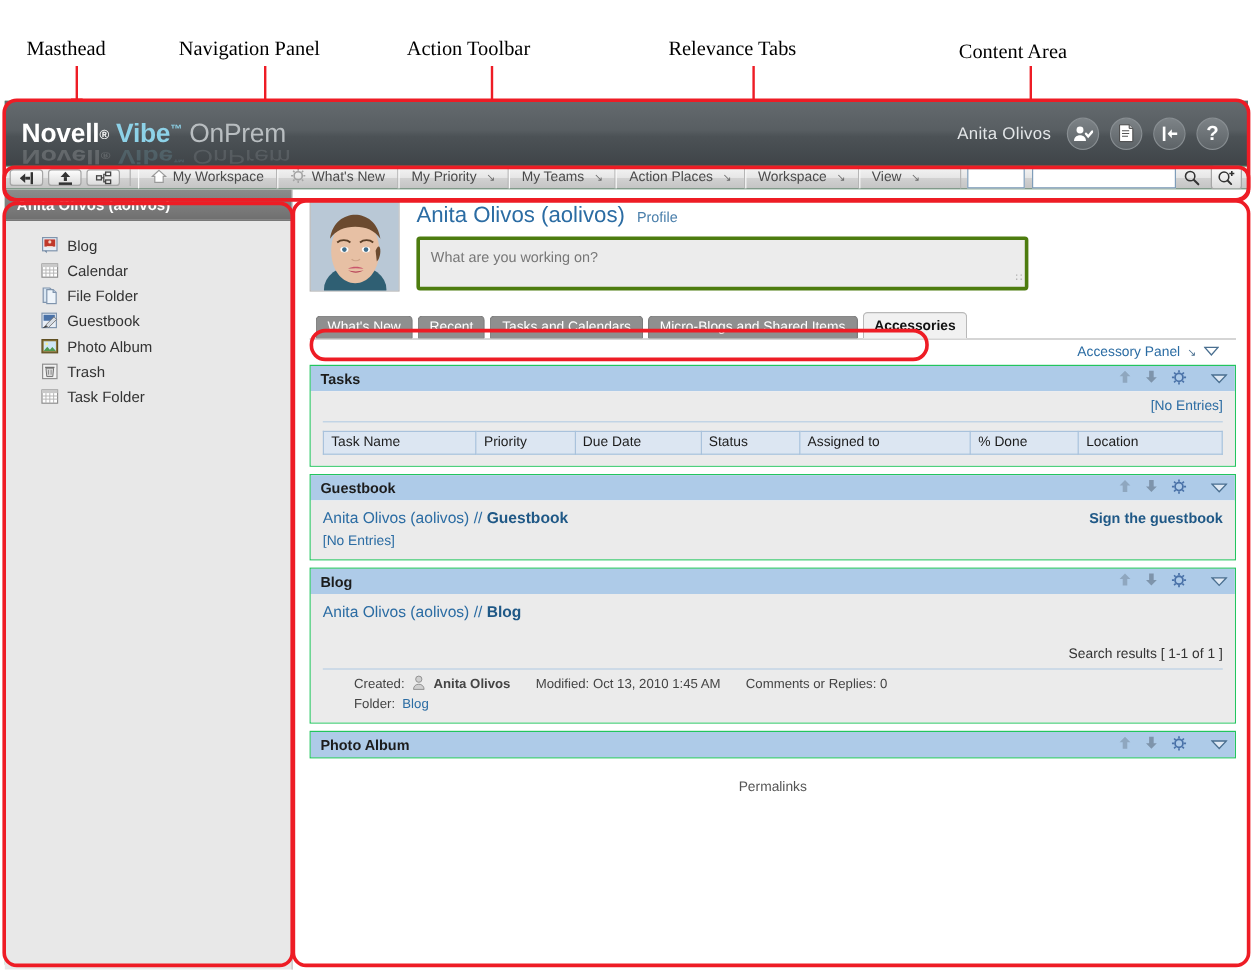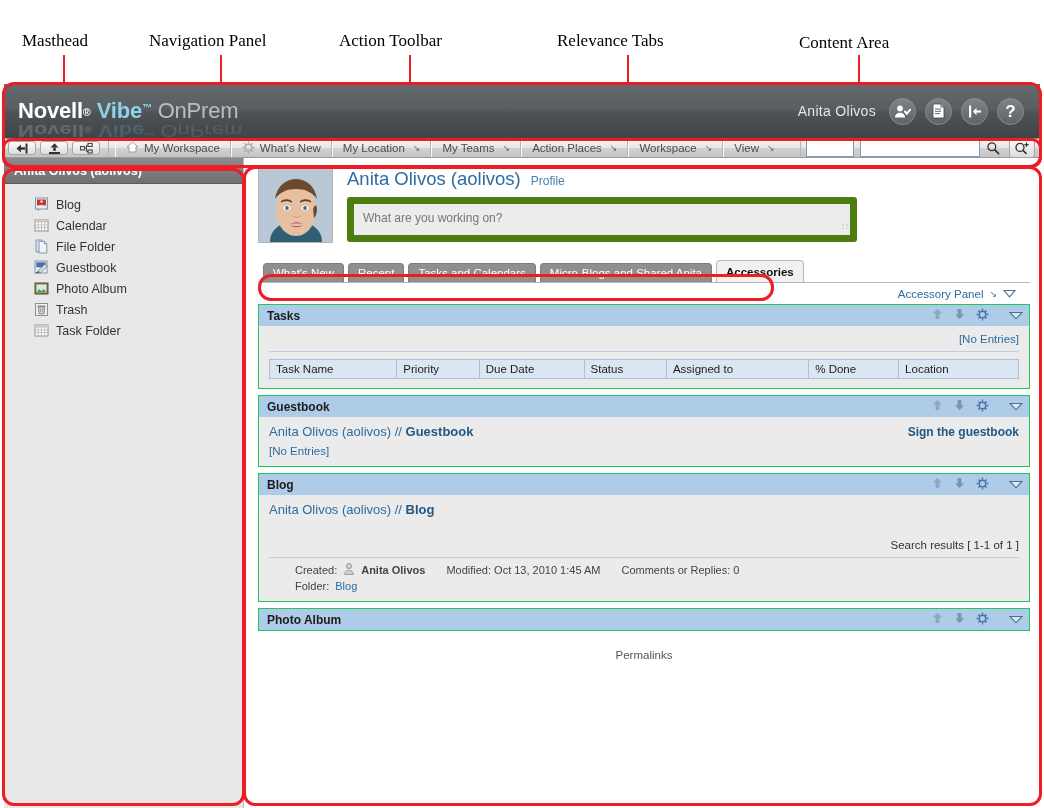--- a/index.html
+++ b/index.html
@@ -197,21 +197,21 @@
   .profile-main { flex: 1; }
   .profile-title-row { display: flex; align-items: baseline; gap: 10px; }
   .profile-name {
     font-size: 18.5px; color: #2b6ca3; font-weight: normal;
   }
   .profile-link { font-size: 12px; color: #4a7fab; cursor: pointer; }
   .status-box {
     margin-top: 7px;
     height: 45px;
     background: #ececec;
-    border: 7px solid #4d7c0f;
+    border: 3px solid #4d7c0f;
     border-radius: 3px;
     color: #777; font-size: 12px;
     padding: 7px 9px;
     position: relative;
     max-width: 510px;
   }
   .resize-grip {
     position: absolute; right: 3px; bottom: 3px;
     font-size: 9px; color: #aaa; letter-spacing: -1px;
   }
@@ -415,21 +415,21 @@
             <circle cx="6.5" cy="6.5" r="3.4" fill="none" stroke="#a5a5a5" stroke-width="1.4"></circle>
             <g stroke="#a5a5a5" stroke-width="1.3">
               <path d="M6.5 0.6v1.6M6.5 10.8v1.6M0.6 6.5h1.6M10.8 6.5h1.6M2.3 2.3l1.1 1.1M9.6 9.6l1.1 1.1M10.7 2.3L9.6 3.4M3.4 9.6l-1.1 1.1"></path>
             </g>
           </svg>
         </span>
         <span>What's New</span>
       </div>
 
       <div class="tb-item">
-        <span>My Location</span>
+        <span>My Priority</span>
         <span class="tb-caret">↘</span>
       </div>
 
       <div class="tb-item">
         <span>My Teams</span>
         <span class="tb-caret">↘</span>
       </div>
 
       <div class="tb-item">
         <span>Action Places</span>
@@ -599,21 +599,21 @@
           <div class="tab">
             <span>What's New</span>
           </div>
           <div class="tab">
             <span>Recent</span>
           </div>
           <div class="tab">
             <span>Tasks and Calendars</span>
           </div>
           <div class="tab">
-            <span>Micro-Blogs and Shared Anita</span>
+            <span>Micro-Blogs and Shared Items</span>
           </div>
           <div class="tab active">
             <span>Accessories</span>
           </div>
         </div>
 
         <div class="acc-bar">
           <span class="acc-link">Accessory Panel</span>
           <span class="small-caret">↘</span>
           <span>

